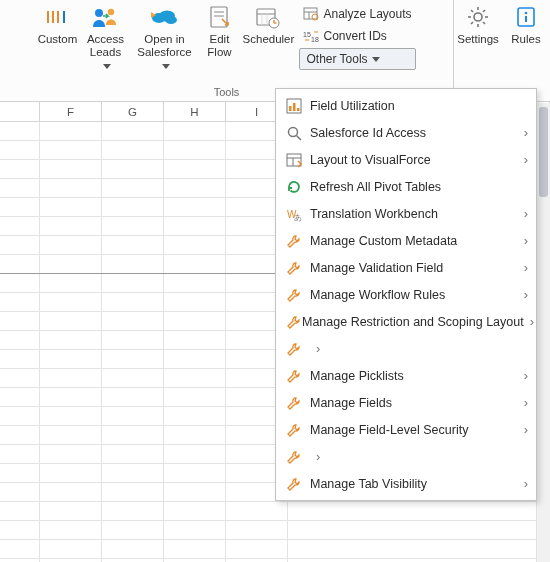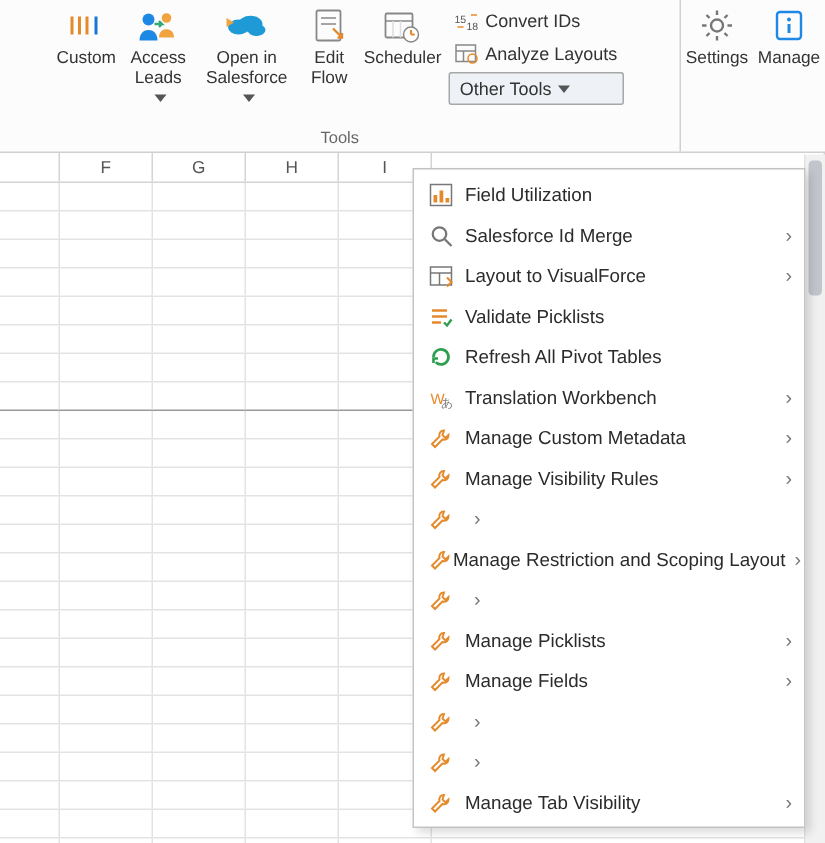--- a/index.html
+++ b/index.html
@@ -120,21 +120,20 @@
   .menu {
     position:absolute;
     top: 88px;
     left: 275px;
     width: 262px;
     background:#fff;
     border:1px solid #c3c3c3;
     box-shadow: 3px 3px 6px rgba(0,0,0,.15);
     padding: 3px 0;
     z-index: 10;
-    margin-top: 24px;
   }
   .menu-item {
     display:flex;
     align-items:center;
     height: 27px;
     padding: 0 8px 0 10px;
     cursor:pointer;
     font-size: 12.5px;
     color:#2b2b2b;
   }
@@ -240,37 +239,37 @@
               <line x1="19" y1="18" x2="21.5" y2="18" stroke="#e58a2b" stroke-width="1.4"></line>
             </svg>
         </span>
         <span>Scheduler</span>
       </div>
 
       <div class="small-col">
         <div class="small-btn">
           <span class="ico">
             <svg width="16" height="14">
-                <text x="0" y="8" font-size="7" fill="#555">15</text>
-                <text x="8" y="13" font-size="7" fill="#555">18</text>
-                <path d="M2 11l4 0m5-8l4 0" stroke="#e58a2b" stroke-width="1"></path>
-              </svg>
-          </span>
-          <span>Convert IDs</span>
-        </div>
-        <div class="small-btn">
-          <span class="ico">
-            <svg width="16" height="14">
                 <rect x="1" y="1" width="13" height="11" fill="none" stroke="#888"></rect>
                 <line x1="1" y1="5" x2="14" y2="5" stroke="#888"></line>
                 <line x1="6" y1="5" x2="6" y2="12" stroke="#888"></line>
                 <circle cx="12" cy="10" r="3" fill="none" stroke="#e58a2b"></circle>
               </svg>
           </span>
           <span>Analyze Layouts</span>
+        </div>
+        <div class="small-btn">
+          <span class="ico">
+            <svg width="16" height="14">
+                <text x="0" y="8" font-size="7" fill="#555">15</text>
+                <text x="8" y="13" font-size="7" fill="#555">18</text>
+                <path d="M2 11l4 0m5-8l4 0" stroke="#e58a2b" stroke-width="1"></path>
+              </svg>
+          </span>
+          <span>Convert IDs</span>
         </div>
         <div class="other-tools-btn">
           <span>Other Tools</span>
           <span class="caret-down"></span>
         </div>
       </div>
     </div>
     <div class="ribbon-group-title">Tools</div>
   </div>
 
@@ -295,21 +294,21 @@
         <span>Settings</span>
       </div>
       <div class="big-btn">
         <span class="ico">
           <svg width="22" height="24">
               <rect x="3" y="3" width="16" height="18" rx="2" fill="none" stroke="#1e88e5" stroke-width="1.6"></rect>
               <circle cx="11" cy="8" r="1.3" fill="#1e88e5"></circle>
               <line x1="11" y1="11" x2="11" y2="17" stroke="#1e88e5" stroke-width="2"></line>
             </svg>
         </span>
-        <span>Manage</span>
+        <span>Rules</span>
       </div>
     </div>
     <div class="ribbon-group-title">&nbsp;</div>
   </div>
 </div>
 
 <div class="sheet">
   <div class="col-headers" id="col-headers">
       <div class="col-header" style="width: 40px;"></div>
       <div class="col-header" style="width: 62px;">F</div>
@@ -526,49 +525,38 @@
       </span>
       <span class="mi-label">Field Utilization</span>
     </div>
     <div class="menu-item">
       <span class="mi-icon">
         <svg width="16" height="16">
           <circle cx="7" cy="7" r="4.5" fill="none" stroke="#777" stroke-width="1.5"></circle>
           <line x1="10.5" y1="10.5" x2="15" y2="15" stroke="#777" stroke-width="1.5"></line>
         </svg>
       </span>
-      <span class="mi-label">Salesforce Id Merge</span>
+      <span class="mi-label">Salesforce Id Access</span>
       <span class="mi-arrow">›</span>
     </div>
     <div class="menu-item">
       <span class="mi-icon">
         <svg width="16" height="16">
           <rect x="1" y="2" width="14" height="12" fill="none" stroke="#777"></rect>
           <line x1="1" y1="6" x2="15" y2="6" stroke="#777"></line>
           <line x1="7" y1="6" x2="7" y2="14" stroke="#777"></line>
           <path d="M12 9l3 3-3 3" fill="none" stroke="#e58a2b" stroke-width="1.4"></path>
         </svg>
       </span>
       <span class="mi-label">Layout to VisualForce</span>
       <span class="mi-arrow">›</span>
     </div>
     <div class="menu-item">
       <span class="mi-icon">
         <svg width="16" height="16">
-          <line x1="2" y1="4" x2="12" y2="4" stroke="#e58a2b" stroke-width="1.6"></line>
-          <line x1="2" y1="8" x2="12" y2="8" stroke="#e58a2b" stroke-width="1.6"></line>
-          <line x1="2" y1="12" x2="8" y2="12" stroke="#e58a2b" stroke-width="1.6"></line>
-          <path d="M10 12l2 2 3-4" fill="none" stroke="#2e9e4f" stroke-width="1.6"></path>
-        </svg>
-      </span>
-      <span class="mi-label">Validate Picklists</span>
-    </div>
-    <div class="menu-item">
-      <span class="mi-icon">
-        <svg width="16" height="16">
           <path d="M3 8a5 5 0 1 1 1.5 3.5" fill="none" stroke="#2e9e4f" stroke-width="1.8"></path>
           <path d="M3 12v-3h3" fill="none" stroke="#2e9e4f" stroke-width="1.8"></path>
         </svg>
       </span>
       <span class="mi-label">Refresh All Pivot Tables</span>
     </div>
     <div class="menu-item">
       <span class="mi-icon">
         <svg width="16" height="16">
           <text x="1" y="12" font-size="10" fill="#e58a2b">W</text>
@@ -586,29 +574,30 @@
       </span>
       <span class="mi-label">Manage Custom Metadata</span>
       <span class="mi-arrow">›</span>
     </div>
     <div class="menu-item">
       <span class="mi-icon">
         <svg width="16" height="16">
           <path d="M10 3a3 3 0 0 0-3 4l-5 5 2 2 5-5a3 3 0 0 0 4-3l-2 2-2-2z" fill="none" stroke="#e58a2b" stroke-width="1.3"></path>
         </svg>
       </span>
-      <span class="mi-label">Manage Visibility Rules</span>
-      <span class="mi-arrow">›</span>
-    </div>
-    <div class="menu-item">
-      <span class="mi-icon">
-        <svg width="16" height="16">
-          <path d="M10 3a3 3 0 0 0-3 4l-5 5 2 2 5-5a3 3 0 0 0 4-3l-2 2-2-2z" fill="none" stroke="#e58a2b" stroke-width="1.3"></path>
-        </svg>
-      </span>
+      <span class="mi-label">Manage Validation Field</span>
+      <span class="mi-arrow">›</span>
+    </div>
+    <div class="menu-item">
+      <span class="mi-icon">
+        <svg width="16" height="16">
+          <path d="M10 3a3 3 0 0 0-3 4l-5 5 2 2 5-5a3 3 0 0 0 4-3l-2 2-2-2z" fill="none" stroke="#e58a2b" stroke-width="1.3"></path>
+        </svg>
+      </span>
+      <span class="mi-label">Manage Workflow Rules</span>
       <span class="mi-arrow">›</span>
     </div>
     <div class="menu-item">
       <span class="mi-icon">
         <svg width="16" height="16">
           <path d="M10 3a3 3 0 0 0-3 4l-5 5 2 2 5-5a3 3 0 0 0 4-3l-2 2-2-2z" fill="none" stroke="#e58a2b" stroke-width="1.3"></path>
         </svg>
       </span>
       <span class="mi-label">Manage Restriction and Scoping Layout</span>
       <span class="mi-arrow">›</span>
@@ -638,20 +627,21 @@
       </span>
       <span class="mi-label">Manage Fields</span>
       <span class="mi-arrow">›</span>
     </div>
     <div class="menu-item">
       <span class="mi-icon">
         <svg width="16" height="16">
           <path d="M10 3a3 3 0 0 0-3 4l-5 5 2 2 5-5a3 3 0 0 0 4-3l-2 2-2-2z" fill="none" stroke="#e58a2b" stroke-width="1.3"></path>
         </svg>
       </span>
+      <span class="mi-label">Manage Field-Level Security</span>
       <span class="mi-arrow">›</span>
     </div>
     <div class="menu-item">
       <span class="mi-icon">
         <svg width="16" height="16">
           <path d="M10 3a3 3 0 0 0-3 4l-5 5 2 2 5-5a3 3 0 0 0 4-3l-2 2-2-2z" fill="none" stroke="#e58a2b" stroke-width="1.3"></path>
         </svg>
       </span>
       <span class="mi-arrow">›</span>
     </div>

